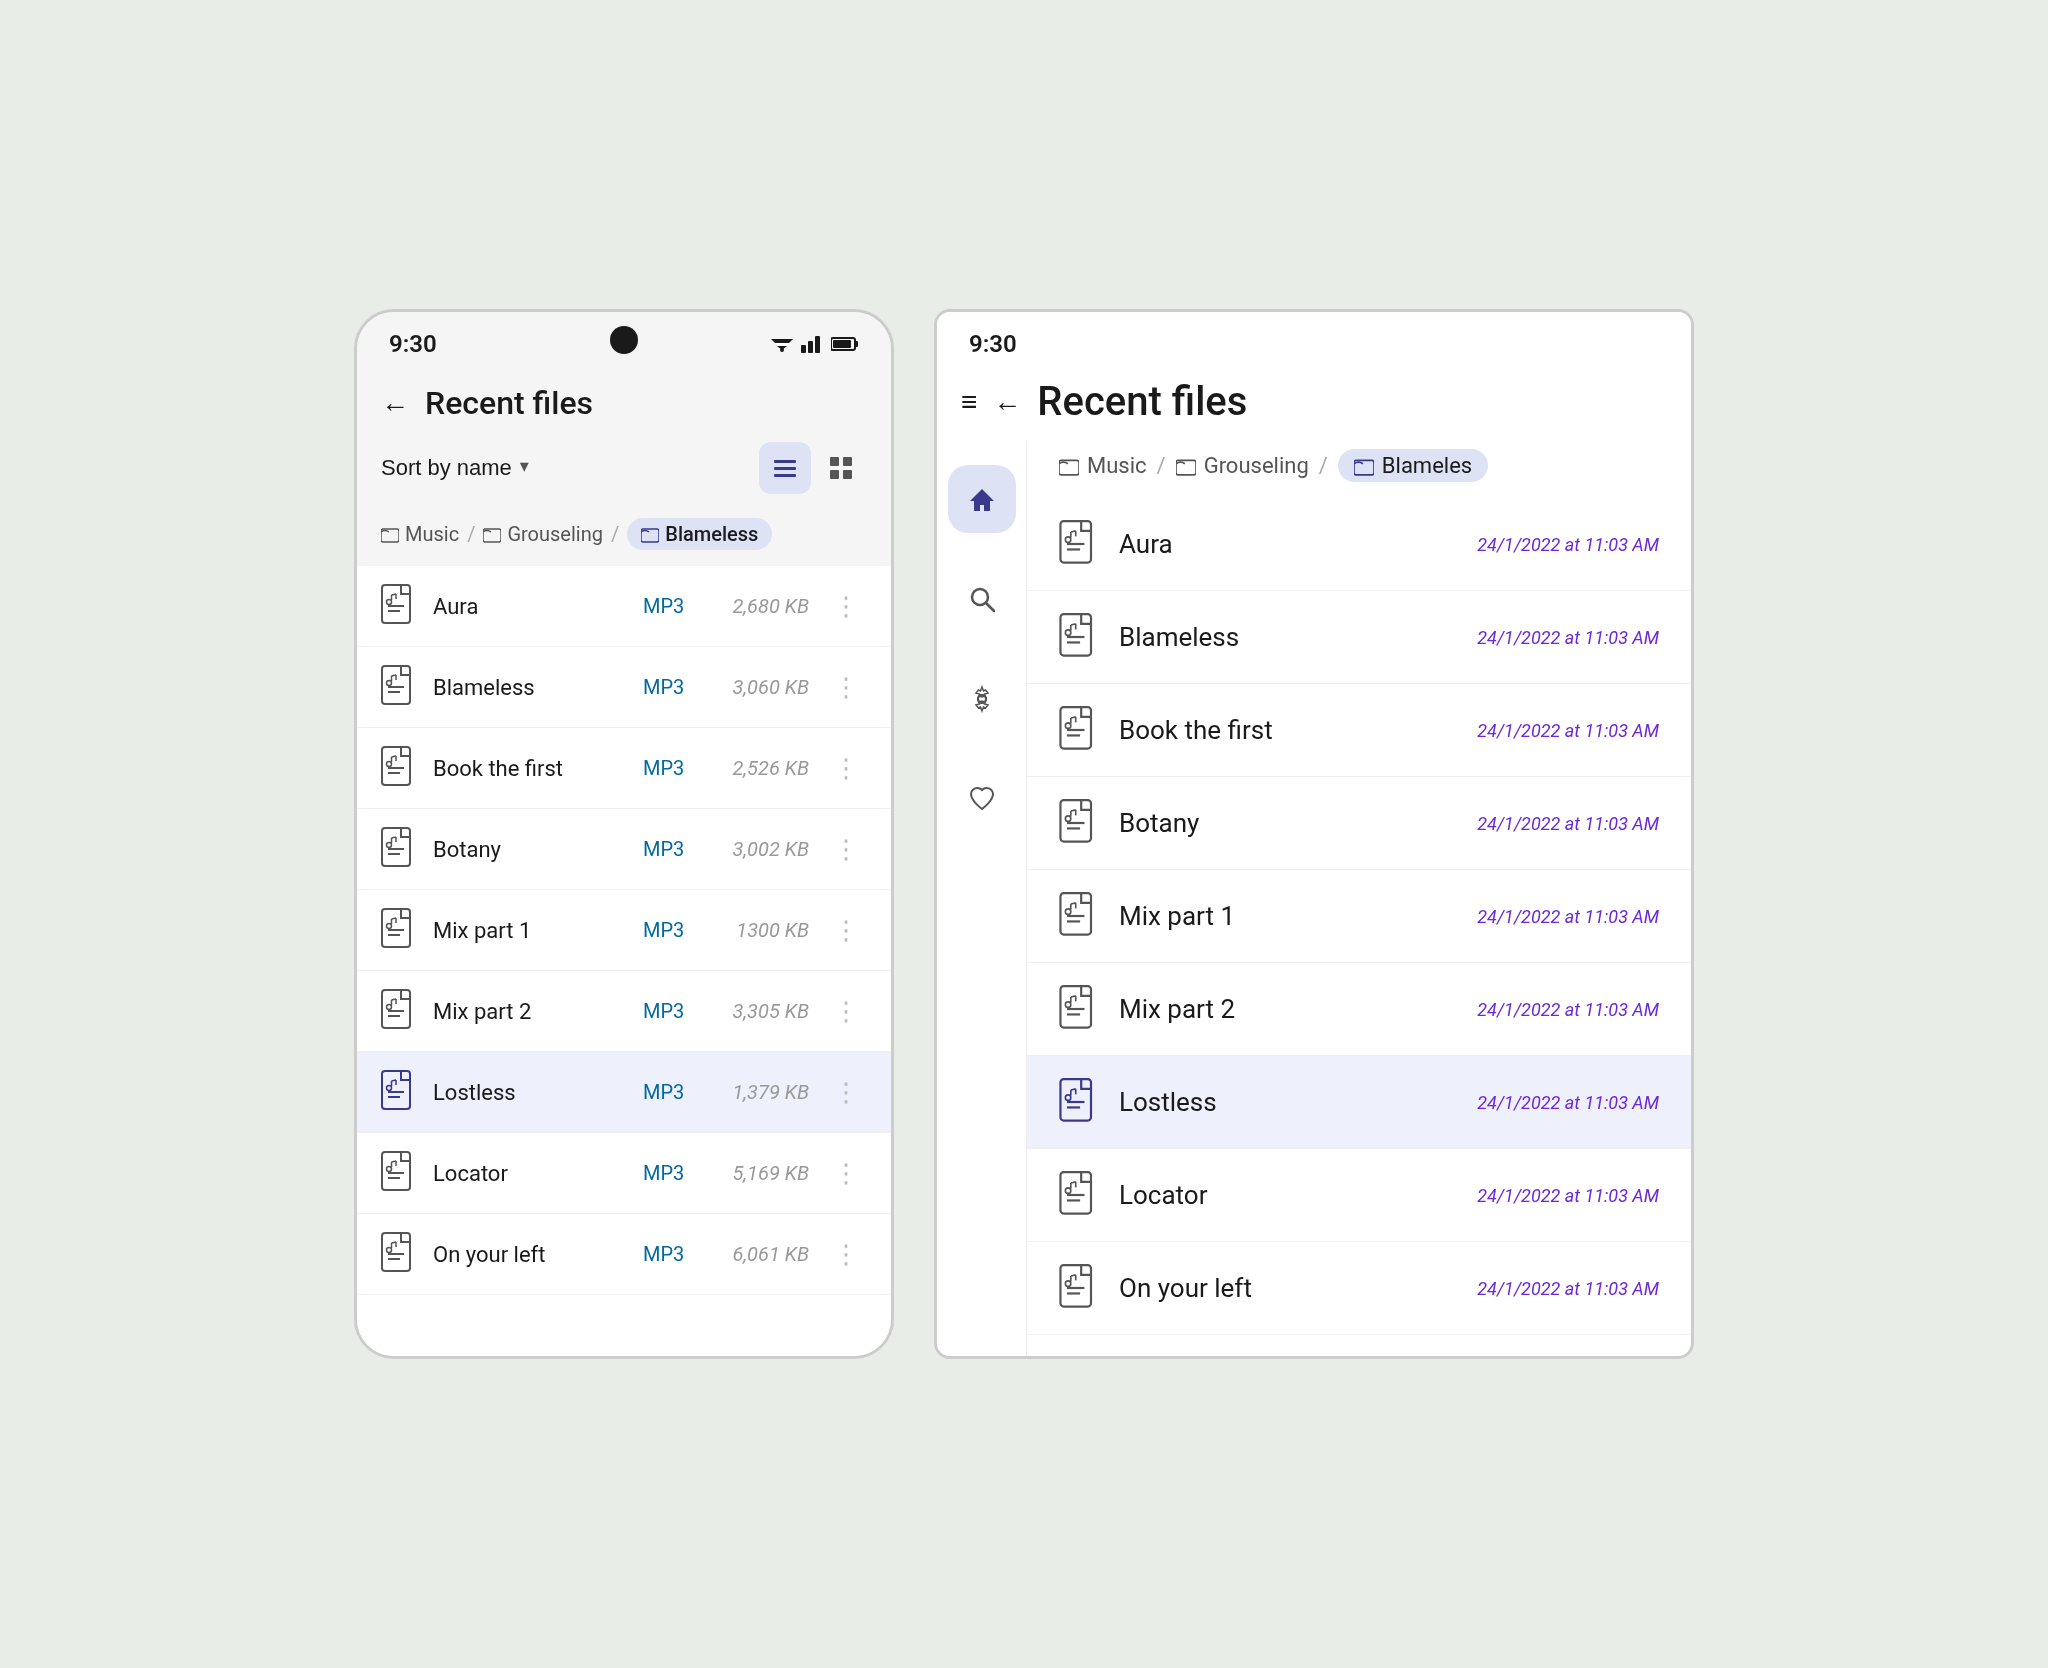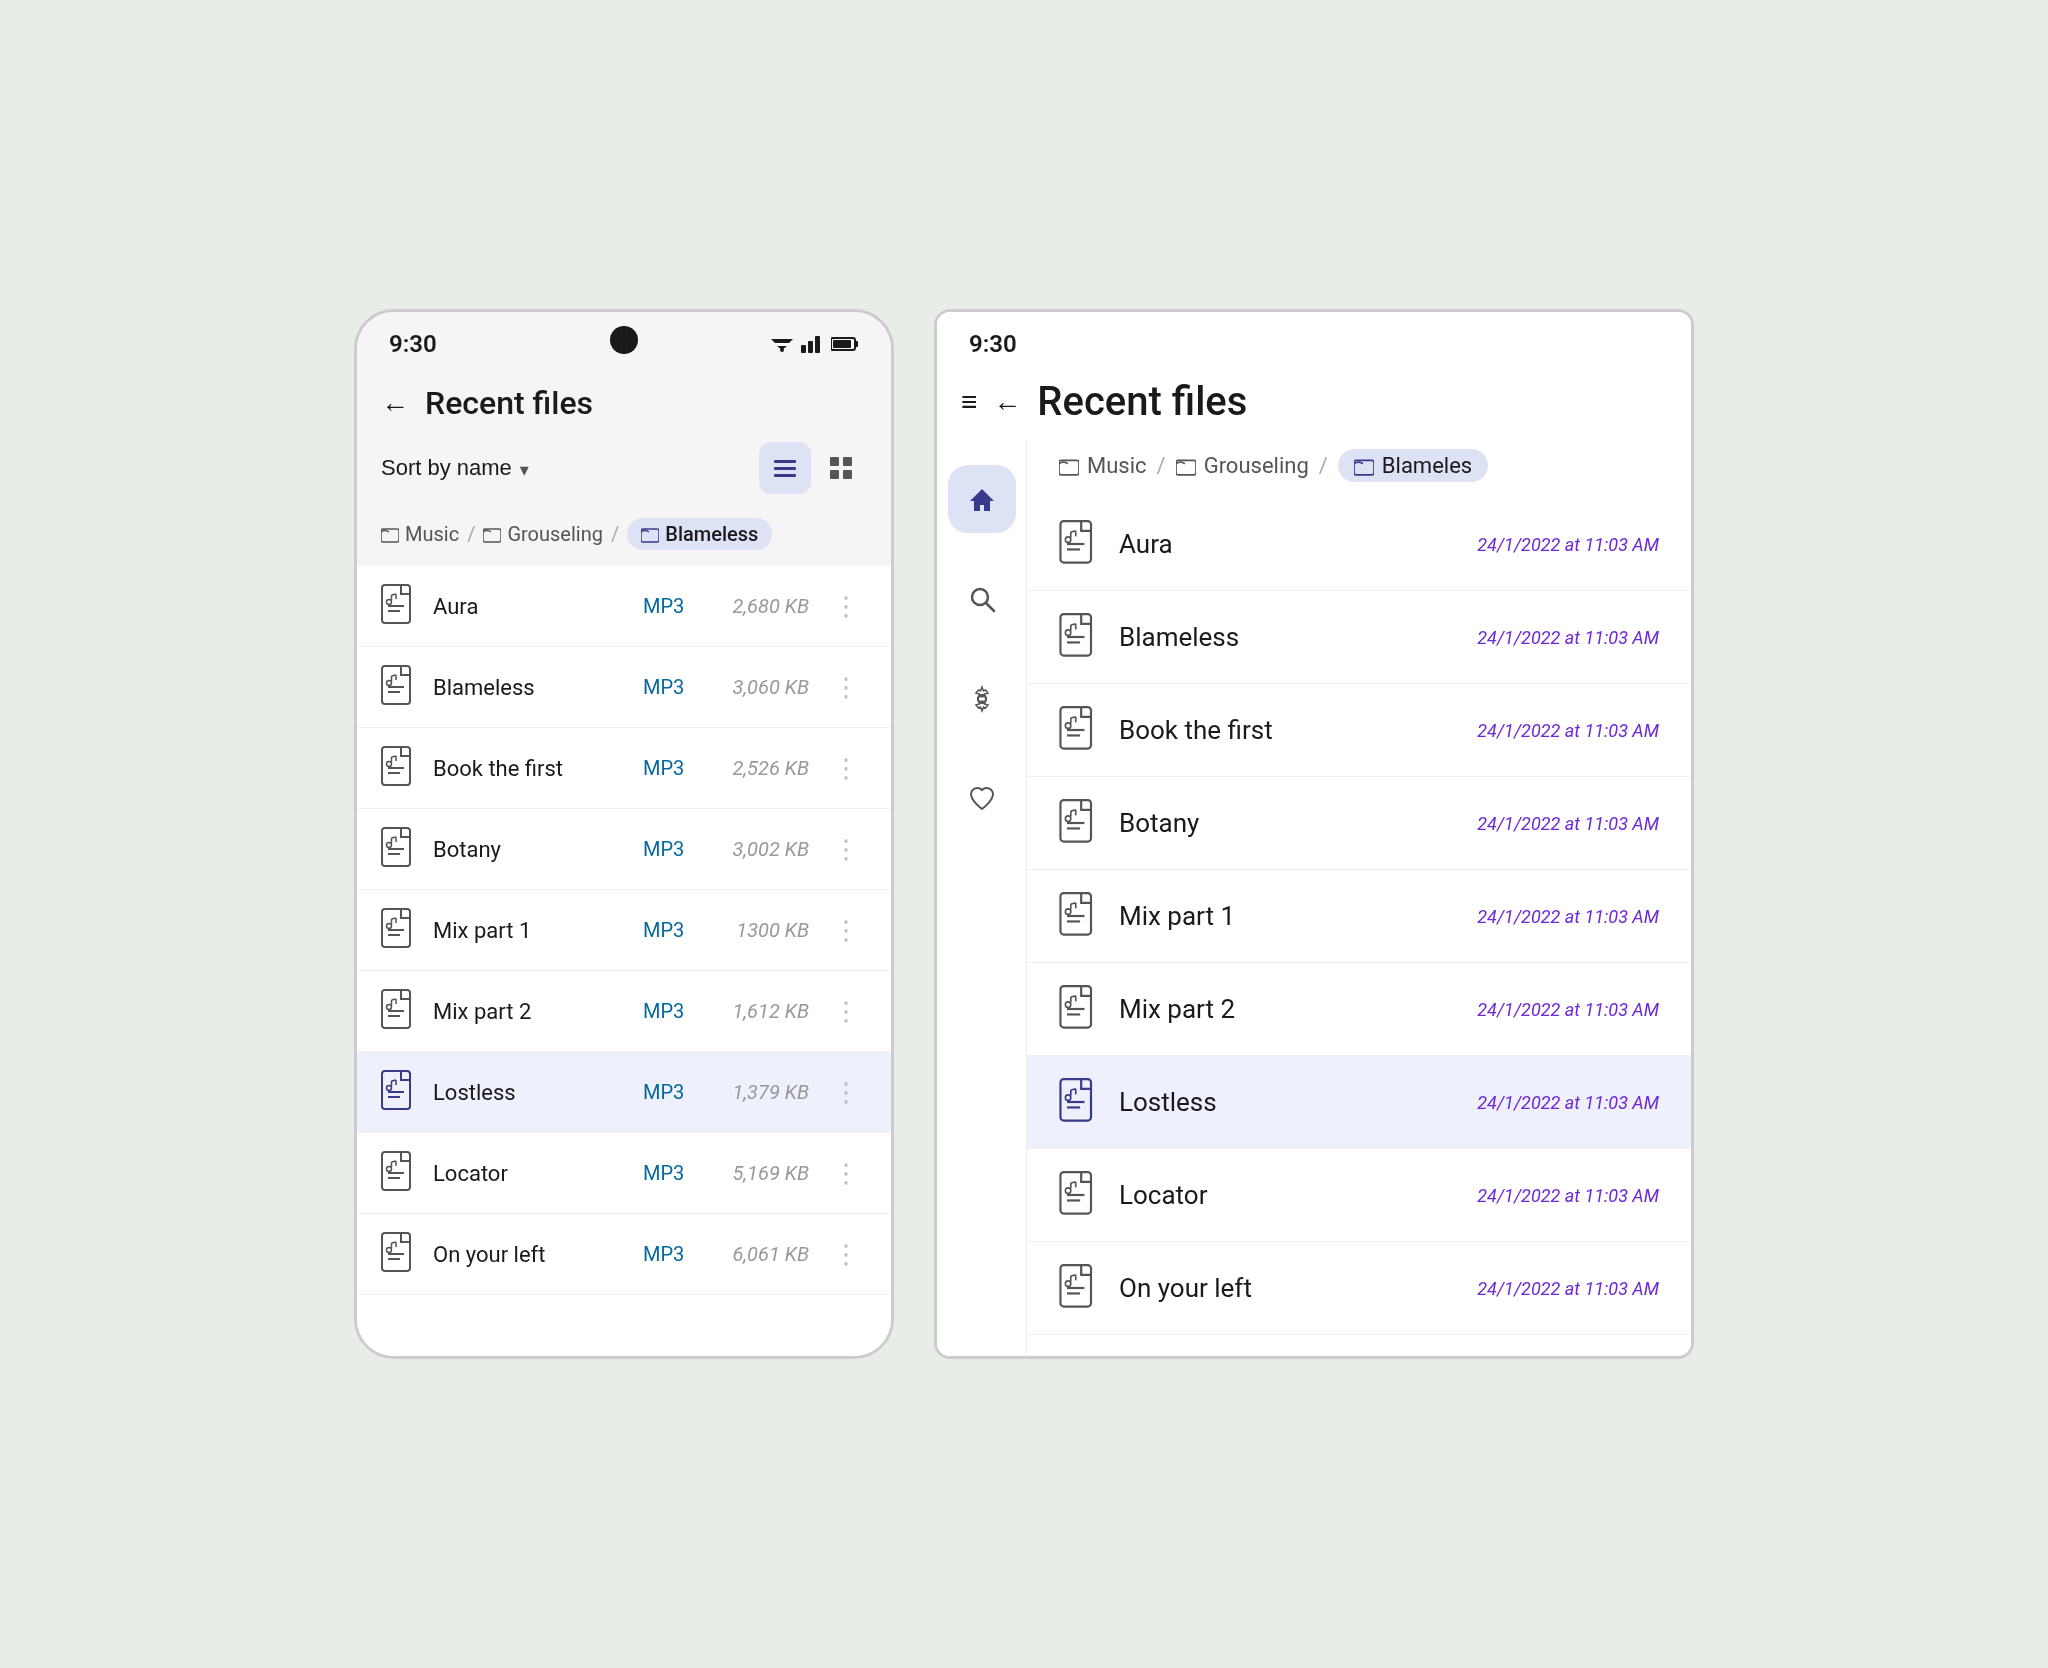--- a/index.html
+++ b/index.html
@@ -85,21 +85,21 @@
     .phone-toolbar {
       display: flex;
       align-items: center;
       justify-content: space-between;
       padding: 8px 24px 16px;
       background: #f5f5f5;
     }
 
     .sort-btn {
       display: flex;
-      align-items: flex-end;
+      align-items: flex-start;
       gap: 8px;
       font-size: 22px;
       color: #1a1a1a;
       background: none;
       border: none;
       cursor: pointer;
     }
 
     .sort-btn-chevron {
       font-size: 18px;
@@ -555,21 +555,21 @@
       <path d="M20 1 L20 10 L29 10" fill="none" stroke="#555" stroke-width="2"></path>
       <line x1="7" y1="22" x2="23" y2="22" stroke="#555" stroke-width="2"></line>
       <line x1="7" y1="27" x2="19" y2="27" stroke="#555" stroke-width="2"></line>
       <circle cx="8" cy="18" r="2.5" fill="none" stroke="#555" stroke-width="1.5"></circle>
       <line x1="10.5" y1="16" x2="10.5" y2="11" stroke="#555" stroke-width="1.5"></line>
       <line x1="10.5" y1="11" x2="15" y2="10" stroke="#555" stroke-width="1.5"></line>
       <line x1="15" y1="10" x2="15" y2="15" stroke="#555" stroke-width="1.5"></line>
     </svg></div>
       <span class="file-name">Mix part 2</span>
       <span class="file-type">MP3</span>
-      <span class="file-size">1,612 KB</span>
+      <span class="file-size">3,305 KB</span>
       <span class="file-menu">⋮</span>
     </div>
       <div class="file-item selected">
       <div class="file-icon"><svg viewBox="0 0 36 44" fill="none" xmlns="http://www.w3.org/2000/svg">
       <rect x="1" y="1" width="28" height="38" rx="3" fill="none" stroke="#3a3a8c" stroke-width="2"></rect>
       <path d="M20 1 L20 10 L29 10" fill="none" stroke="#3a3a8c" stroke-width="2"></path>
       <line x1="7" y1="22" x2="23" y2="22" stroke="#3a3a8c" stroke-width="2"></line>
       <line x1="7" y1="27" x2="19" y2="27" stroke="#3a3a8c" stroke-width="2"></line>
       <circle cx="8" cy="18" r="2.5" fill="none" stroke="#3a3a8c" stroke-width="1.5"></circle>
       <line x1="10.5" y1="16" x2="10.5" y2="11" stroke="#3a3a8c" stroke-width="1.5"></line>

